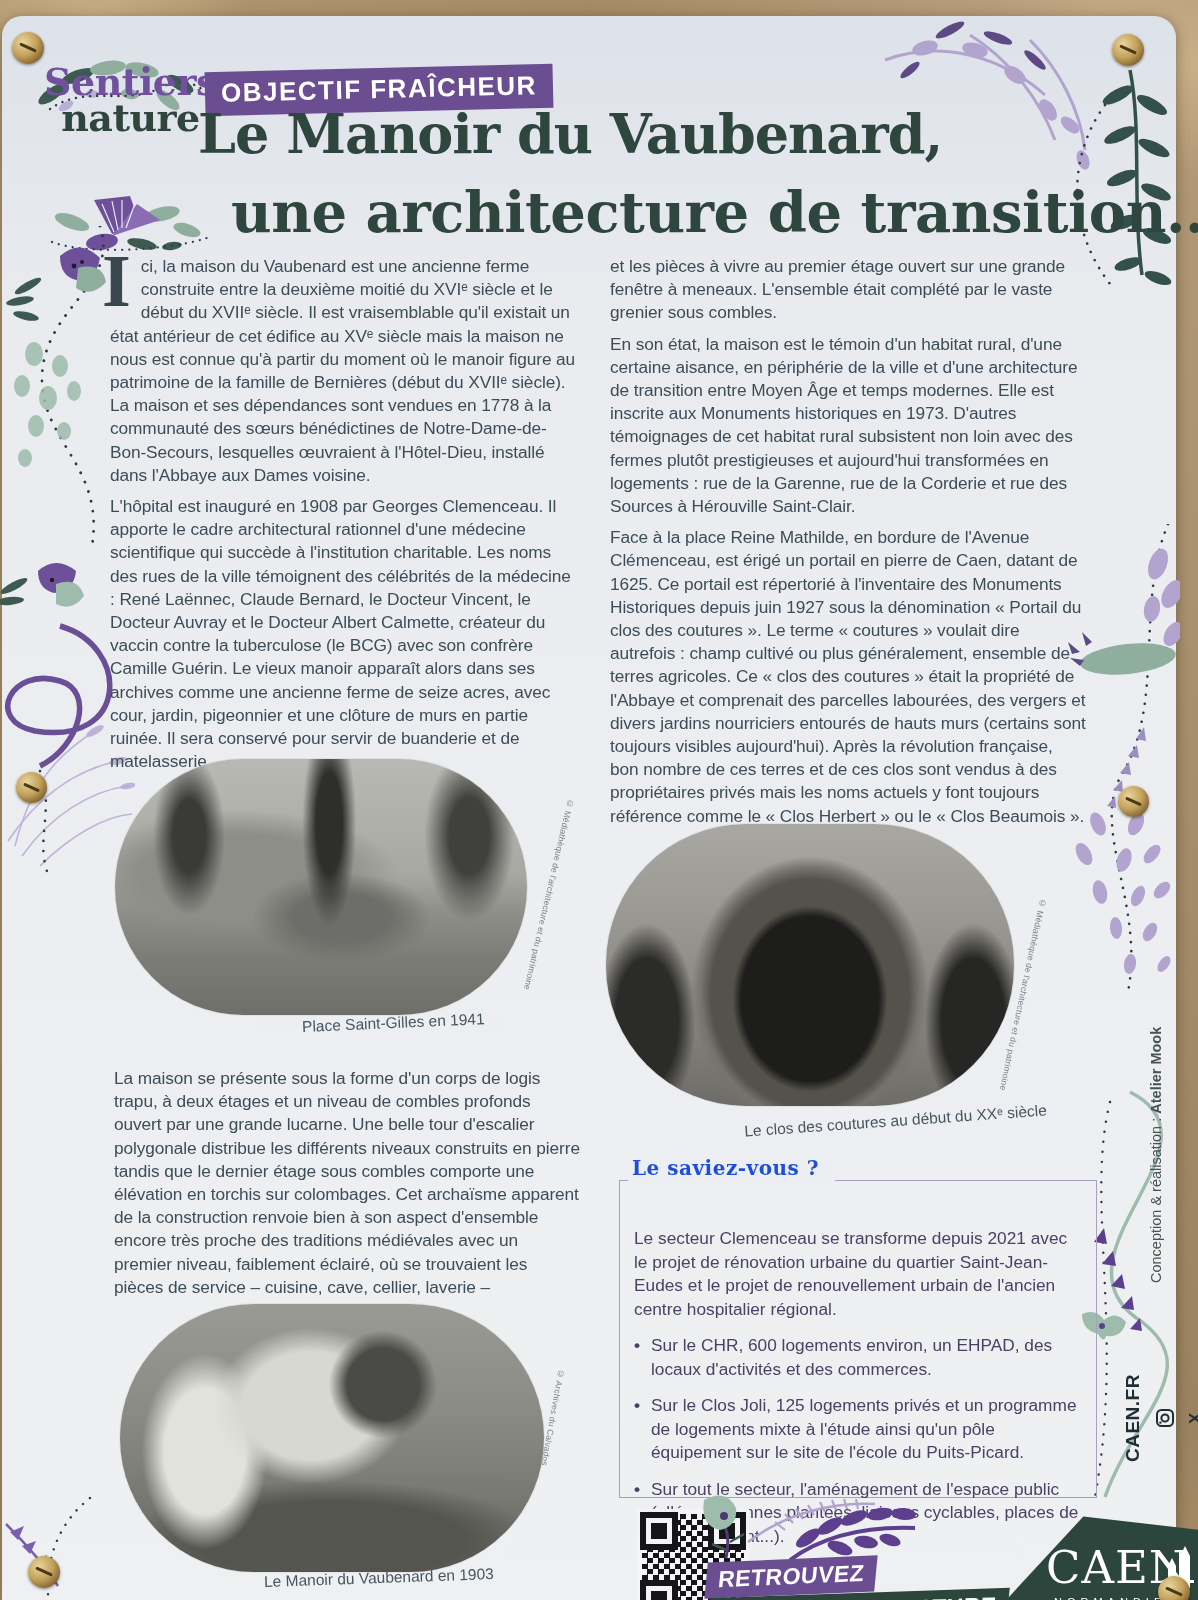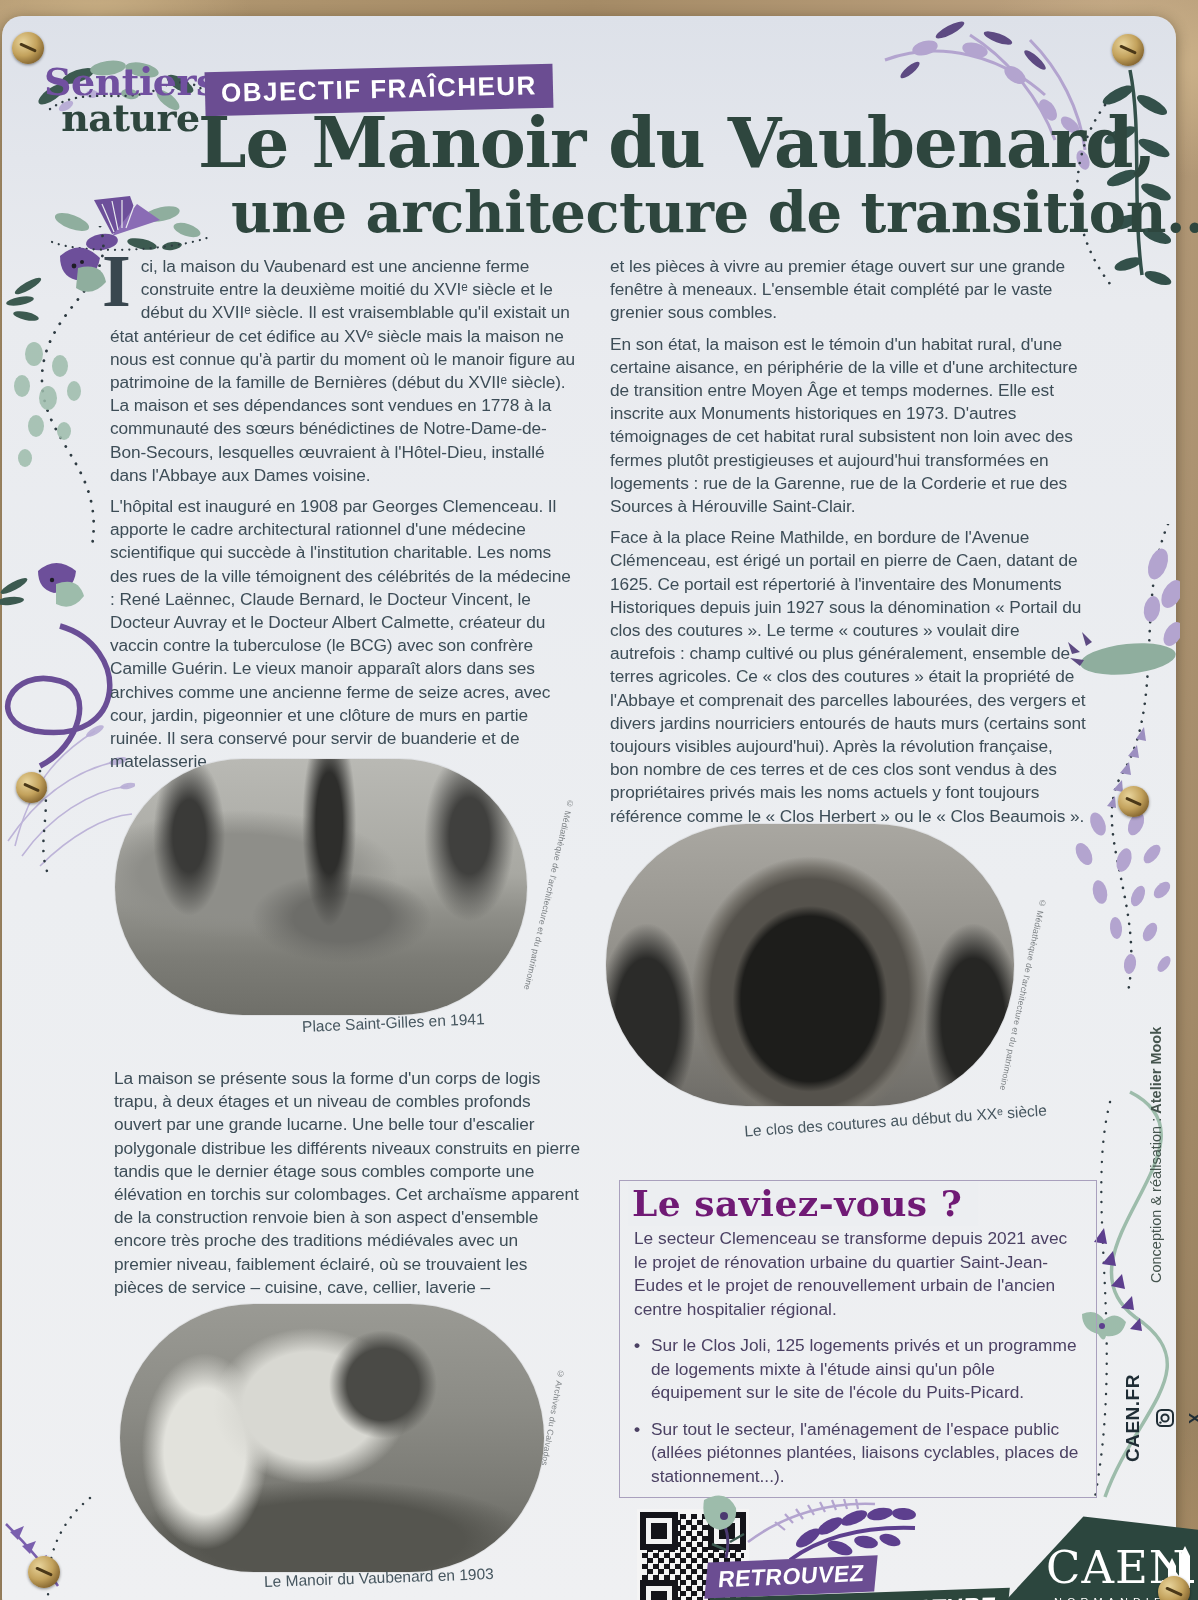--- a/index.html
+++ b/index.html
@@ -20,21 +20,21 @@
     box-shadow:0 3px 14px rgba(40,30,10,.45);
   }
   
   .badge{
     left:203px;top:52px;background:#6b4d92;color:#fff;
     font-weight:700;font-size:26px;letter-spacing:1.5px;
     padding:6px 16px 7px;transform:rotate(-1.4deg);
   }
   .title{
     left:196px;top:86px;color:#2e463e;font-family:"DejaVu Serif","Liberation Serif",serif;
-    font-weight:700;font-size:69px;letter-spacing:-1px;white-space:nowrap;
+    font-weight:700;font-size:54px;letter-spacing:-1px;white-space:nowrap;
   }
   .subtitle{
     left:229px;top:163px;color:#2e463e;font-family:"DejaVu Serif","Liberation Serif",serif;
     font-weight:700;font-size:56px;letter-spacing:-.5px;white-space:nowrap;
   }
   .logo{left:16px;top:48px;width:225px;text-align:center}
   .logo .l1{color:#7150a0;font-family:"DejaVu Serif","Liberation Serif",serif;font-weight:700;font-size:38px;line-height:36px;letter-spacing:-.5px}
   .logo .l2{color:#2e463e;font-family:"DejaVu Serif","Liberation Serif",serif;font-weight:700;font-size:38px;line-height:40px;letter-spacing:-.5px;margin-top:-2px}
   
   .col{color:#3d4d57;font-size:17.3px;line-height:23.2px;letter-spacing:-.1px;text-align:left}
@@ -72,22 +72,22 @@
       radial-gradient(90px 90px at 62% 30%, #4a4a46 0 40%, transparent 60%),
       radial-gradient(150px 120px at 45% 38%, #d8d8d2 0 45%, transparent 65%),
       radial-gradient(90px 140px at 20% 55%, #e2e2dc 0 45%, transparent 70%),
       radial-gradient(240px 70px at 50% 88%, #55554f 0 55%, transparent 85%),
       linear-gradient(180deg,#9a9a94 0%,#8b8b85 40%,#7a7a74 70%,#62625c 100%);
   }
   
   .svbox{border:1.4px solid #a9a0bd;background:transparent}
   .svtitle{
     position:absolute;left:8px;top:-25px;background:#eceef1;
-    color:#701a75;font-family:"DejaVu Serif","Liberation Serif",serif;
-    font-weight:700;font-size:36px;letter-spacing:.5px;padding:0 16px 2px 4px;white-space:nowrap;margin-top:26px;
+    color:#1d4ed8;font-family:"DejaVu Serif","Liberation Serif",serif;
+    font-weight:700;font-size:20px;letter-spacing:.5px;padding:0 16px 2px 4px;white-space:nowrap;
   }
   .svtext{color:#4b4163;font-size:17.3px;line-height:23.5px}
   .svtext p{margin:12px 0 0 0}
   .svbullets{margin-top:13px}
   .svb{position:relative;padding-left:17px;margin-bottom:13px}
   .svb::before{content:"•";position:absolute;left:0;top:0;font-weight:700}
   
   .qr{background:
       repeating-conic-gradient(#15151a 0% 25%, #f4f4f4 0% 50%) 0 0/11px 11px;
       outline:5px solid #f4f4f4}
@@ -342,20 +342,21 @@
 
   <div class="abs photo ph3" style="left:118px;top:1288px;width:424px;height:268px"></div>
   <div class="abs caption" style="left:262px;top:1553px;transform:rotate(-2deg)">Le Manoir du Vaubenard en 1903</div>
   <div class="abs credit" style="left:546px;top:1352px;transform:rotate(10deg)">© Archives du Calvados</div>
 
   <div class="abs svbox" style="left:617px;top:1164px;width:476px;height:316px">
     <div class="svtitle">Le saviez-vous ?</div>
     <div class="svtext" style="position:absolute;left:14px;top:34px;width:448px">
       <p>Le secteur Clemenceau se transforme depuis 2021 avec le projet de rénovation urbaine du quartier Saint-Jean-Eudes et le projet de renouvellement urbain de l'ancien centre hospitalier régional.</p>
       <div class="svbullets">
+        <div class="svb">Sur le CHR, 600 logements environ, un EHPAD, des locaux d'activités et des commerces.</div>
         <div class="svb">Sur le Clos Joli, 125 logements privés et un programme de logements mixte à l'étude ainsi qu'un pôle équipement sur le site de l'école du Puits-Picard.</div>
         <div class="svb">Sur tout le secteur, l'aménagement de l'espace public (allées piétonnes plantées, liaisons cyclables, places de stationnement...).</div>
       </div>
     </div>
   </div>
 
   <div class="abs qr" style="left:640px;top:1498px;width:102px;height:102px">
     <span class="finder" style="left:-2px;top:-2px"></span>
     <span class="finder" style="right:-2px;top:-2px"></span>
     <span class="finder" style="left:-2px;bottom:-2px"></span>

